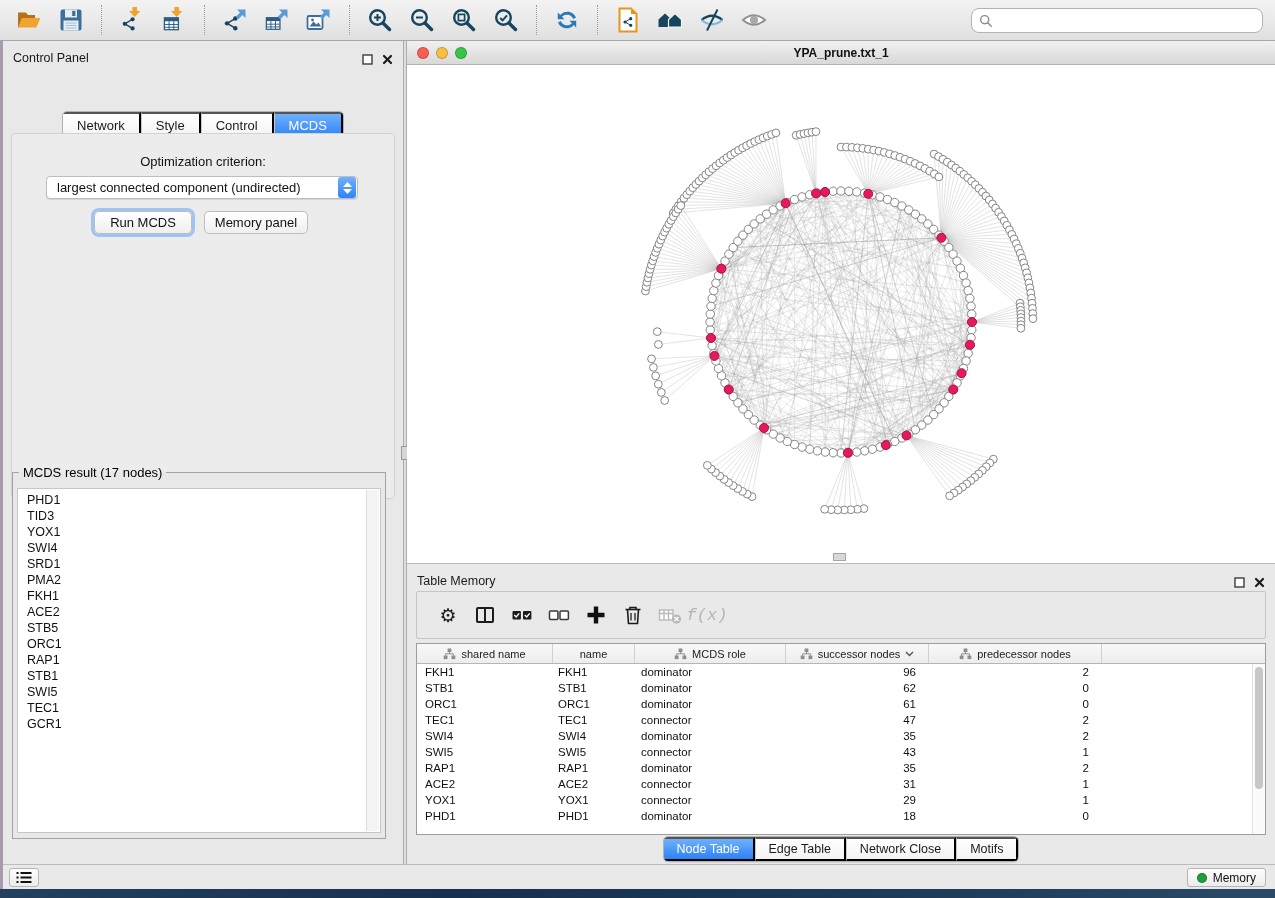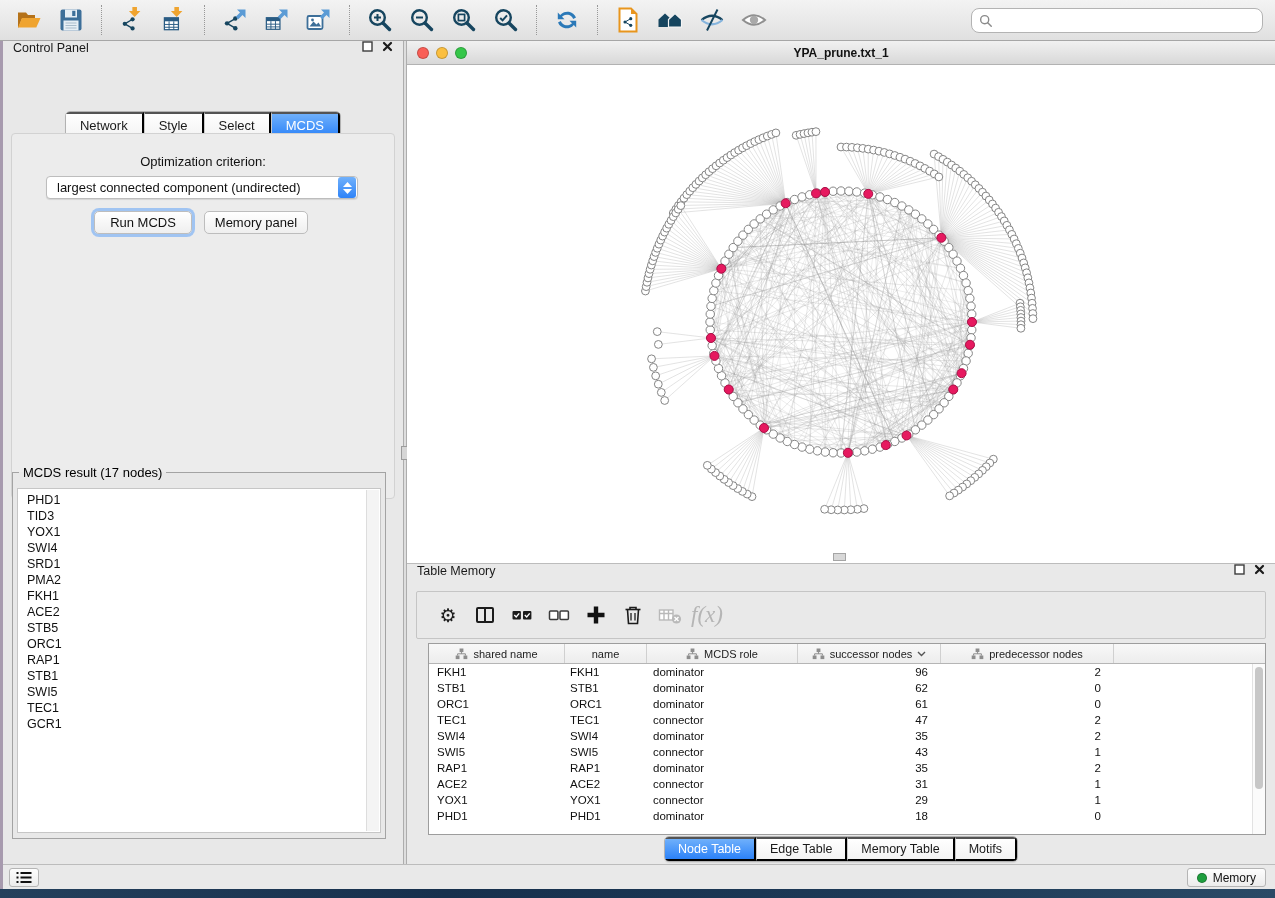--- a/index.html
+++ b/index.html
@@ -20,21 +20,21 @@
     align-items:center; justify-content:center; cursor:default; }
   .tb-sep { width:0; height:30px; border-left:1px dotted #989898; margin:0 9px; }
   #toolbar-search { position:absolute; right:12px; top:8px; width:292px; height:25px;
     background:#fff; border:1px solid #b3b3b3; border-radius:8px;
     display:flex; align-items:center; padding:0 7px; }
   #toolbar-search input { border:none; outline:none; flex:1; font-size:13px;
     font-family:"Liberation Sans",sans-serif; background:transparent; margin-left:5px; }
 
   
   #control-panel { position:absolute; left:3px; top:41px; width:400px; height:823px; background:#e8e8e8; }
-  .panel-header { height:24px; display:flex; align-items:flex-start; padding:0 10px; }
+  .panel-header { height:24px; display:flex; align-items:flex-end; padding:0 10px; }
   .panel-title { font-size:12.5px; color:#1a1a1a; }
   .panel-header-icons { margin-left:auto; display:flex; gap:9px; align-items:center; }
   .ph-ic { display:flex; align-items:center; cursor:default; background:none; border:none; }
 
   #cp-tabs-row { position:absolute; left:0; top:70px; width:100%; display:flex; justify-content:center; }
   .seg { display:flex; border:1px solid #b2b2b2; border-radius:5px; overflow:hidden; background:#fdfdfd;
     box-shadow:0 1px 1px rgba(0,0,0,.08); }
   .seg-tab { padding:4px 14px; font-size:13px; color:#1a1a1a; background:linear-gradient(#ffffff,#f3f3f3);
     border-left:1px solid #c9c9c9; cursor:default; white-space:nowrap; }
   .seg-tab:first-child { border-left:none; }
@@ -91,21 +91,21 @@
   
   #table-panel { position:absolute; left:407px; top:563px; width:868px; height:301px;
     background:#e9e9e9; border-top:1px solid #bcbcbc; }
   #tp-toolbar { position:absolute; left:9px; top:27px; right:9px; height:48px;
     background:#e9e9e9; border:1px solid #c5c5c5; border-radius:2px;
     display:flex; align-items:center; padding-left:16px; gap:7px; }
   .tpt-btn { width:30px; height:36px; border:none; background:none; display:flex;
     align-items:center; justify-content:center; cursor:default; }
 
   #tp-table { position:absolute; left:9px; top:79px; right:9px; bottom:29px;
-    background:#fff; border:1px solid #9d9d9d; overflow:hidden;margin-left:12px; }
+    background:#fff; border:1px solid #9d9d9d; overflow:hidden; }
   #tp-thead { display:flex; height:20px; background:linear-gradient(#f8f8f8,#ededed);
     border-bottom:1px solid #b5b5b5; }
   .th { display:flex; align-items:center; justify-content:center; gap:5px;
     border-right:1px solid #d0d0d0; font-size:11px; color:#222; cursor:default; position:relative; }
   .th-filler { flex:1; border-right:none; }
   #tp-tbody { position:absolute; left:0; right:13px; top:20px; bottom:0; overflow:hidden; }
   .tr { display:flex; height:16px; align-items:center; cursor:default; }
   .td { font-size:11.5px; color:#111; white-space:nowrap; overflow:hidden; }
   .td.l1 { padding-left:8px; } .td.l2 { padding-left:5px; } .td.l3 { padding-left:6px; }
   .td.num { text-align:right; padding-right:13px; }
@@ -122,21 +122,21 @@
     background:#e9e9e9; border-top:1px solid #bcbcbc; }
   #sb-list-btn { position:absolute; left:9px; top:3px; width:30px; height:19px;
     background:linear-gradient(#fdfdfd,#ececec); border:1px solid #b5b5b5; border-radius:3px;
     display:flex; align-items:center; justify-content:center; cursor:default; }
   #memory-btn { position:absolute; right:9px; top:3px; height:19px; padding:0 9px;
     background:linear-gradient(#fdfdfd,#ececec); border:1px solid #b5b5b5; border-radius:3px;
     display:flex; align-items:center; gap:6px; font-size:12px; color:#111; cursor:default;
     font-family:"Liberation Sans",sans-serif; }
   #memory-dot { width:10px; height:10px; border-radius:50%; }
 
-  .fx-label { font-family:Liberation Serif, serif; font-style:italic; font-size:23px; color:#b5b5b5; }
+  .fx-label { font-family:Liberation Mono, monospace; font-style:italic; font-size:17px; color:#b5b5b5; }
   .gear-glyph { font-size:19px; color:#1c1c1c; line-height:1; }
 </style>
 </head>
 <body>
 
 <div id="screen">
 
   <div id="toolbar">
     <div id="toolbar-groups" style="display:flex;align-items:center;">
         <button class="tb-btn">
@@ -360,21 +360,21 @@
               <path d="M2 2l7 7M9 2l-7 7" stroke="#1c1c1c" stroke-width="2.2" stroke-linecap="round"></path>
             </svg>
         </button>
       </span>
     </div>
 
     <div id="cp-tabs-row">
       <div class="seg" id="cp-seg">
           <button class="seg-tab">Network</button>
           <button class="seg-tab">Style</button>
-          <button class="seg-tab">Select</button>
+          <button class="seg-tab">Control</button>
           <button class="seg-tab sel">MCDS</button>
         </div>
     </div>
 
     <div id="cp-inner">
       <div id="cp-opt-label">Optimization criterion:</div>
       <div id="cp-select">
         <span id="cp-select-value">largest connected component (undirected)</span>
         <span id="cp-select-stepper">
           <svg width="9" height="5" viewBox="0 0 9 5">
@@ -1515,21 +1515,21 @@
         </div>
       <div id="tp-vscroll">
         <div id="tp-vscroll-thumb"></div>
       </div>
     </div>
 
     <div id="tp-tabs">
       <div class="seg" id="tp-seg">
           <button class="seg-tab sel">Node Table</button>
           <button class="seg-tab">Edge Table</button>
-          <button class="seg-tab">Memory Table</button>
+          <button class="seg-tab">Network Close</button>
           <button class="seg-tab">Motifs</button>
         </div>
     </div>
   </div>
 
   <div id="status-bar">
     <button id="sb-list-btn">
       <span style="display:flex;">
         <svg width="16" height="13" viewBox="0 0 16 13">
             <g stroke="#111" stroke-width="1.8">

